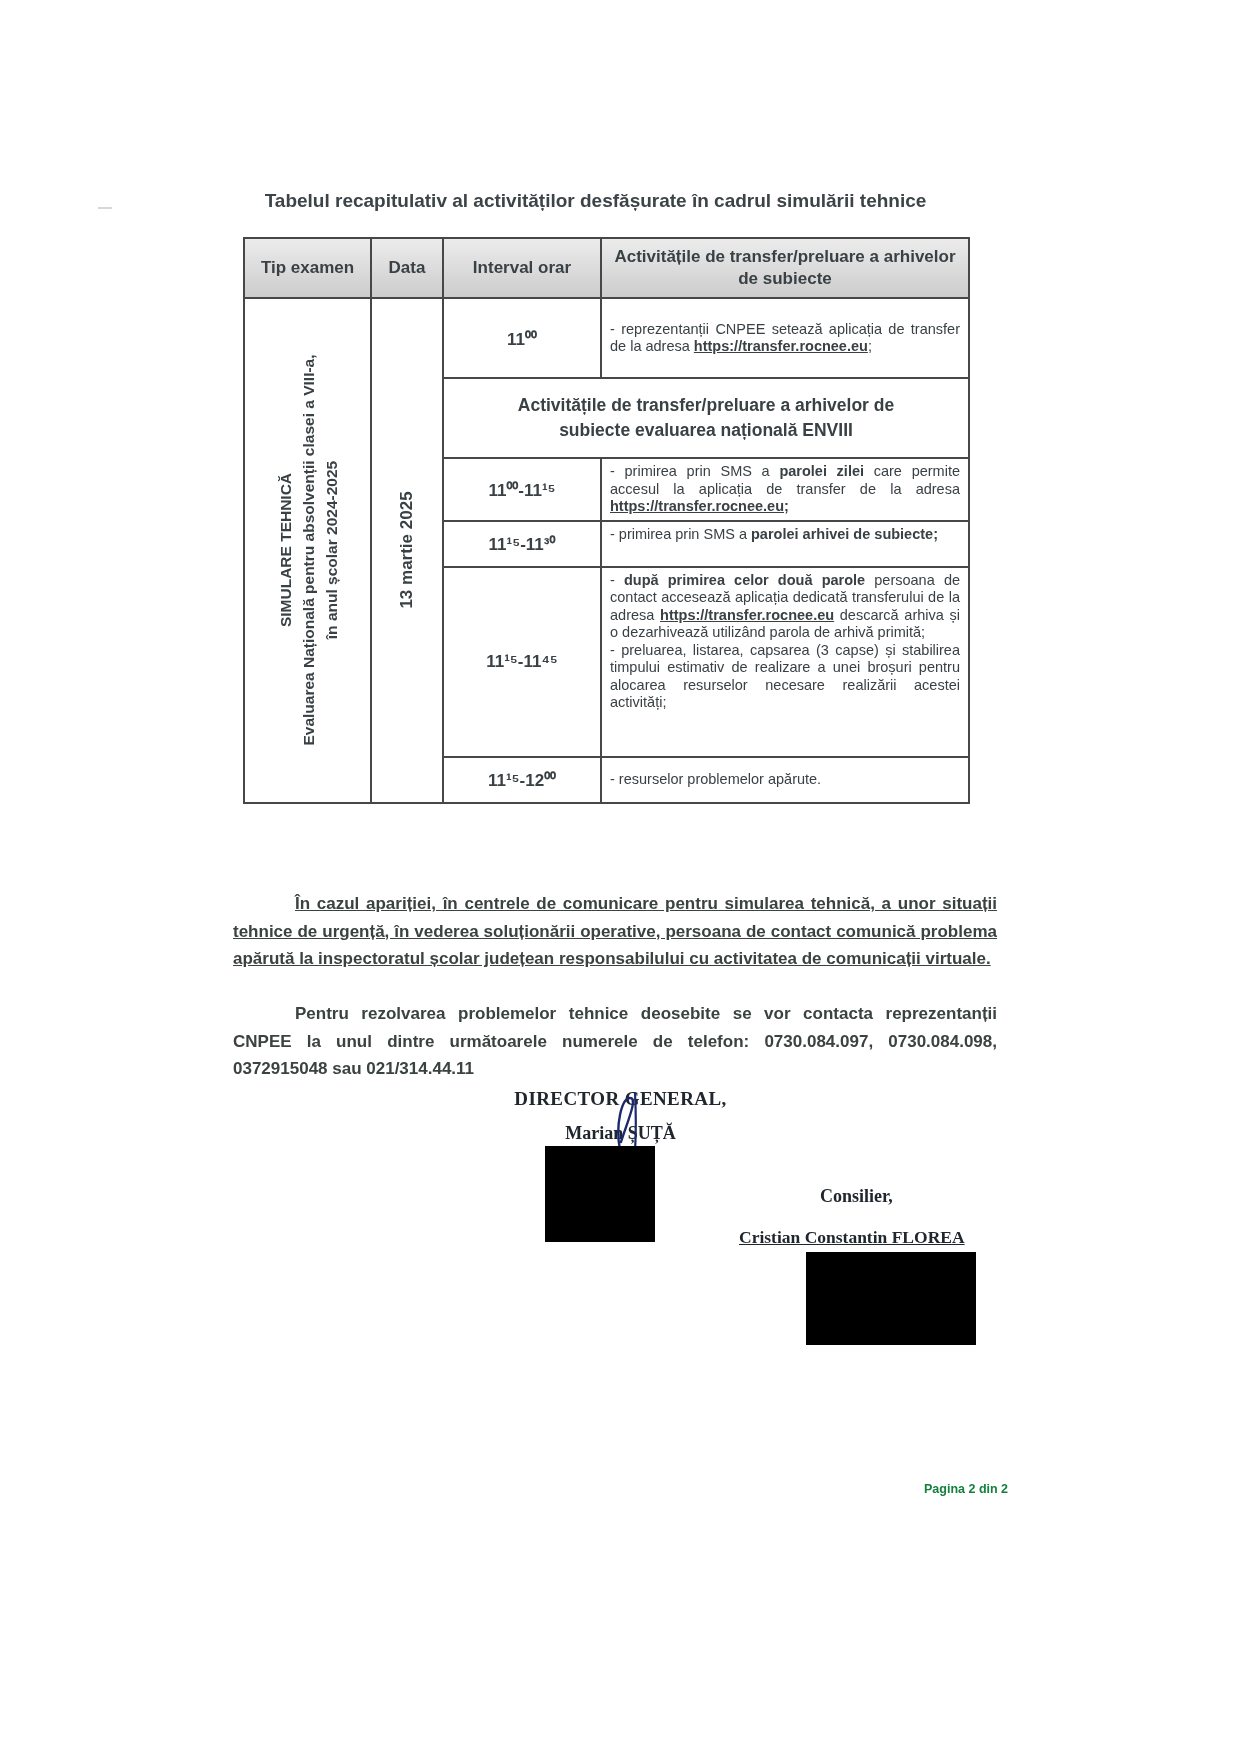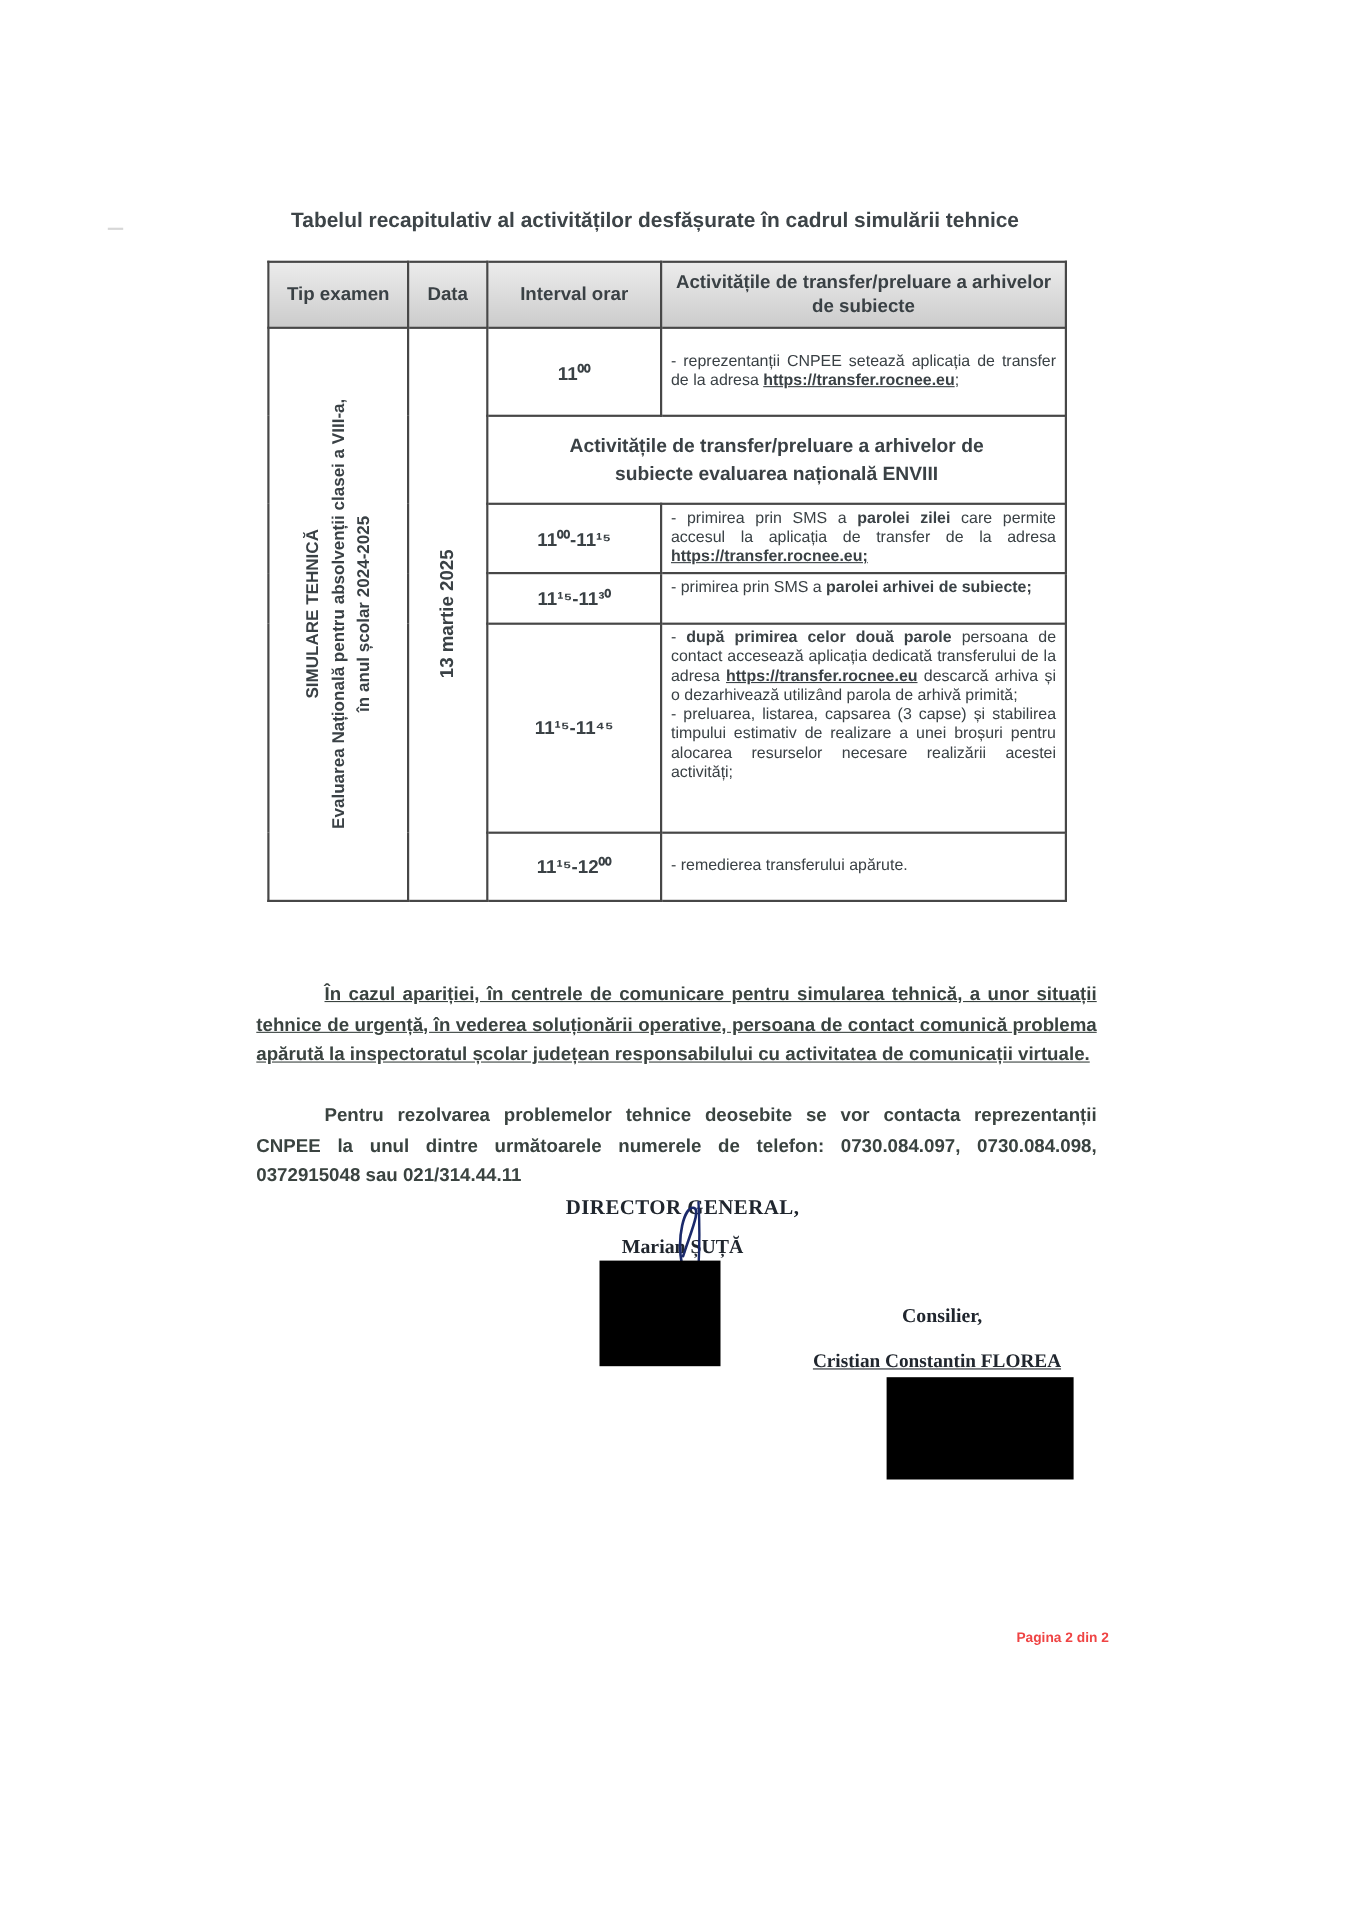--- a/index.html
+++ b/index.html
@@ -38,21 +38,21 @@
     vertical-align:middle;
     padding:4px 6px;
     line-height:22px;
   }
   tr.hrow{height:60px;}
   tr.r1{height:80px;}
   tr.r2{height:80px;}
   tr.r3{height:60px;}
   tr.r4{height:46px;}
   tr.r5{height:190px;}
-  tr.r6{height:62px;}
+  tr.r6{height:46px;}
   .exam-cell,.date-cell{position:relative;}
   .rot{
     position:absolute;
     top:50%; left:50%;
     transform:translate(-50%,-50%) rotate(-90deg);
     text-align:center;
   }
   .exam-rot{width:505px;font-weight:700;font-size:15.5px;line-height:23px;}
   .date-rot{width:505px;font-weight:700;font-size:17px;}
   .interval{
@@ -102,21 +102,21 @@
   .stamp1{position:absolute;left:545px;top:1146px;width:110px;height:96px;background:#000;}
   .stamp2{position:absolute;left:806px;top:1252px;width:170px;height:93px;background:#000;}
   .advisor-title{position:absolute;left:820px;top:1186px;font-size:18px;}
   .advisor-name{position:absolute;left:739px;top:1227px;font-size:17.5px;text-decoration:underline;}
   .sig-svg{position:absolute;left:590px;top:1090px;}
   .pagenum{
     position:absolute;
     left:924px; top:1482px;
     font-size:12.5px;
     font-weight:700;
-    color:#ef4444;
+    color:#15803d;
   }
   .scan-artifact{
     position:absolute;left:98px;top:207px;width:14px;height:2px;background:#d7d7d7;
   }
 </style>
 </head>
 <body>
 
 <div class="page">
 
@@ -165,21 +165,21 @@
         <td class="interval">11¹⁵-11³⁰</td>
         <td class="desc"><span>- primirea prin SMS a </span><span class="b">parolei arhivei de subiecte;</span></td>
       </tr>
       <tr class="r5">
         <td class="interval">11¹⁵-11⁴⁵</td>
         <td class="desc"><span>- </span><span class="b">după primirea celor două parole</span><span> persoana de contact accesează aplicația dedicată transferului de la adresa </span><span class="b u">https://transfer.rocnee.eu</span><span> descarcă arhiva și o dezarhivează utilizând parola de arhivă primită;
 - preluarea, listarea, capsarea (3 capse) și stabilirea timpului estimativ de realizare a unei broșuri pentru alocarea resurselor necesare realizării acestei activități;</span></td>
       </tr>
       <tr class="r6">
         <td class="interval">11¹⁵-12⁰⁰</td>
-        <td class="desc"><span>- remedierea transferului apărute.</span></td>
+        <td class="desc"><span>- resurselor problemelor apărute.</span></td>
       </tr>
     </tbody>
   </table>
 
   <div class="para para1">În cazul apariției, în centrele de comunicare pentru simularea tehnică, a unor situații tehnice de urgență, în vederea soluționării operative, persoana de contact comunică problema apărută la inspectoratul școlar județean responsabilului cu activitatea de comunicații virtuale.</div>
   <div class="para para2">Pentru rezolvarea problemelor tehnice deosebite se vor contacta reprezentanții CNPEE la unul dintre următoarele numerele de telefon: 0730.084.097, 0730.084.098, 0372915048 sau 021/314.44.11</div>
 
   <div class="serif director-title">DIRECTOR GENERAL,</div>
   <div class="serif director-name">Marian ȘUȚĂ</div>
 

